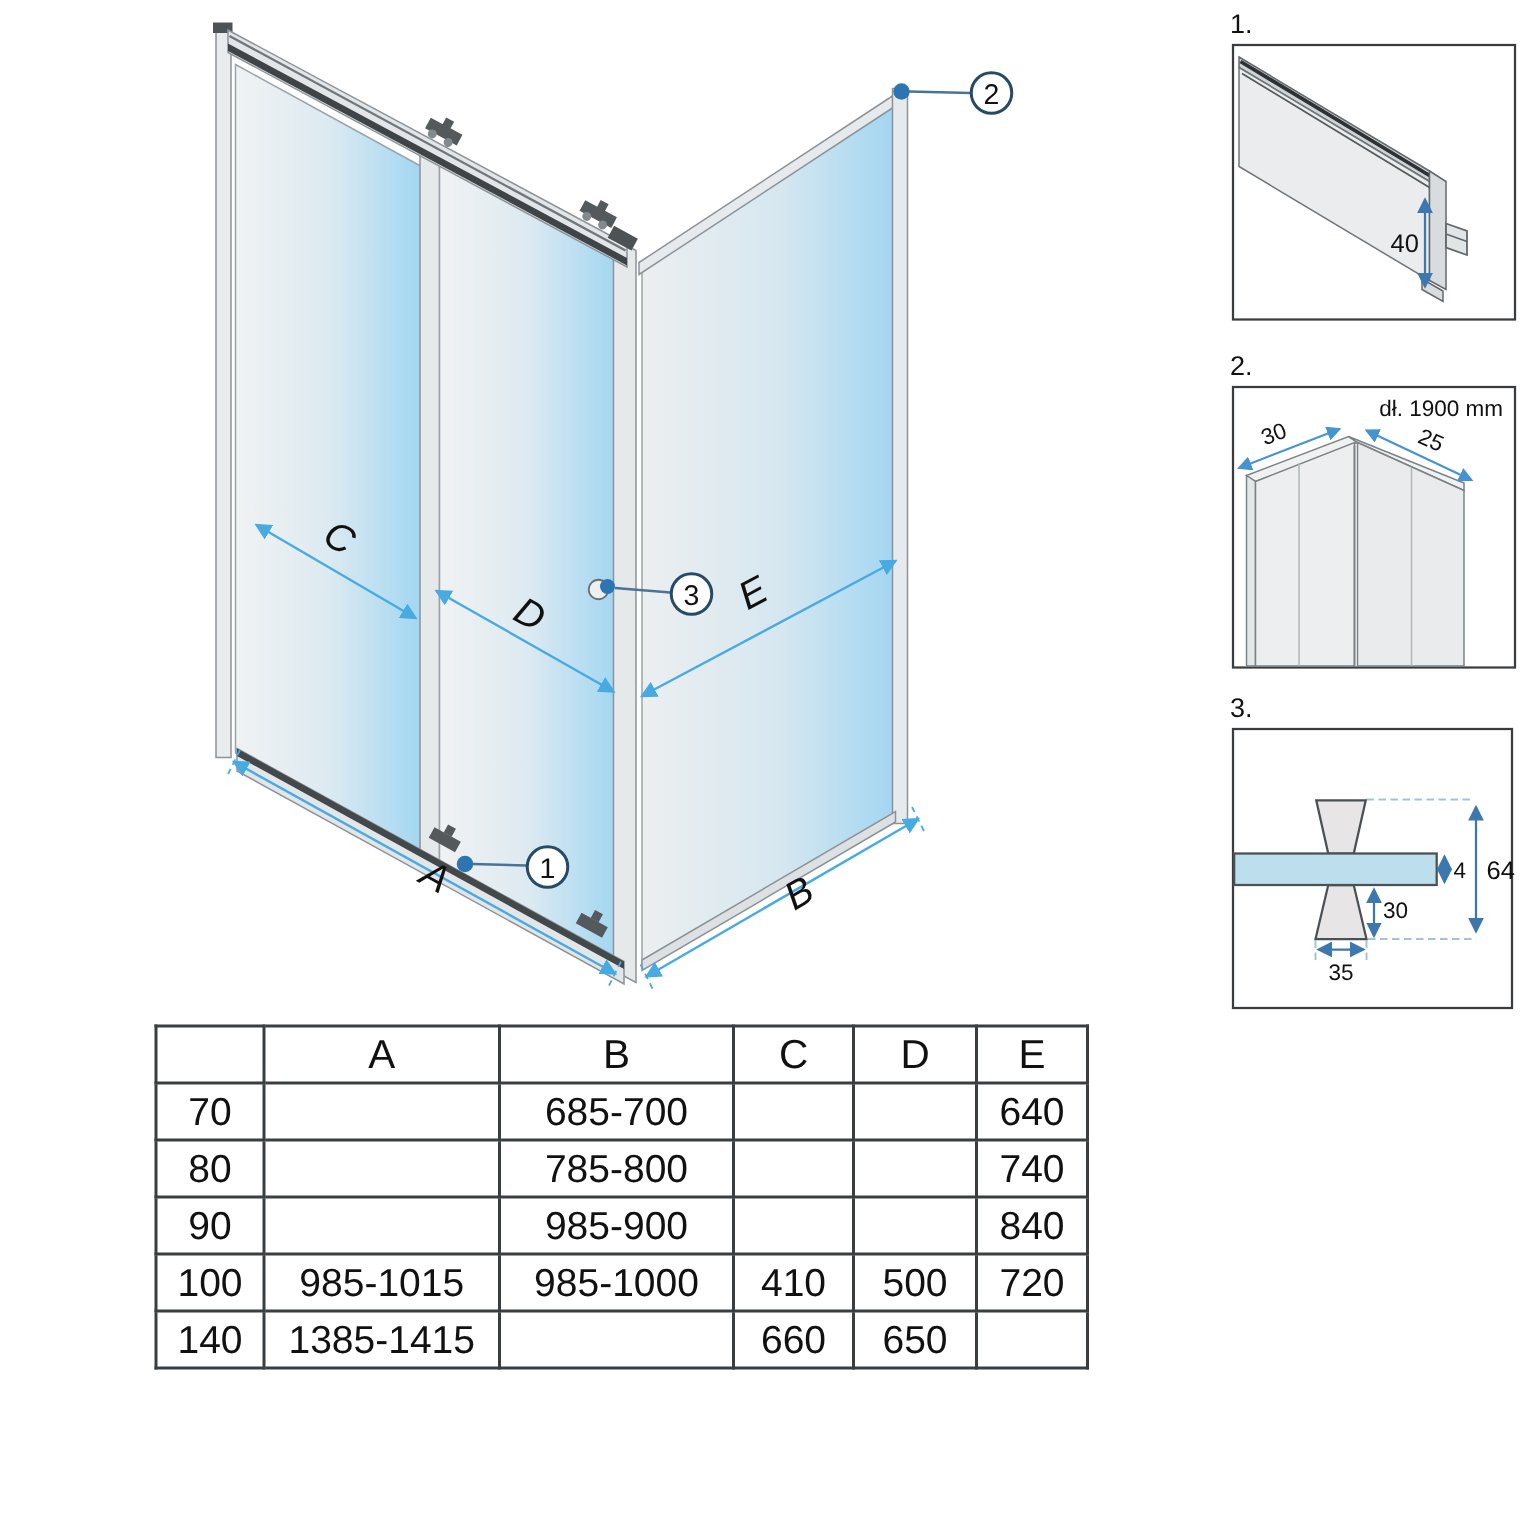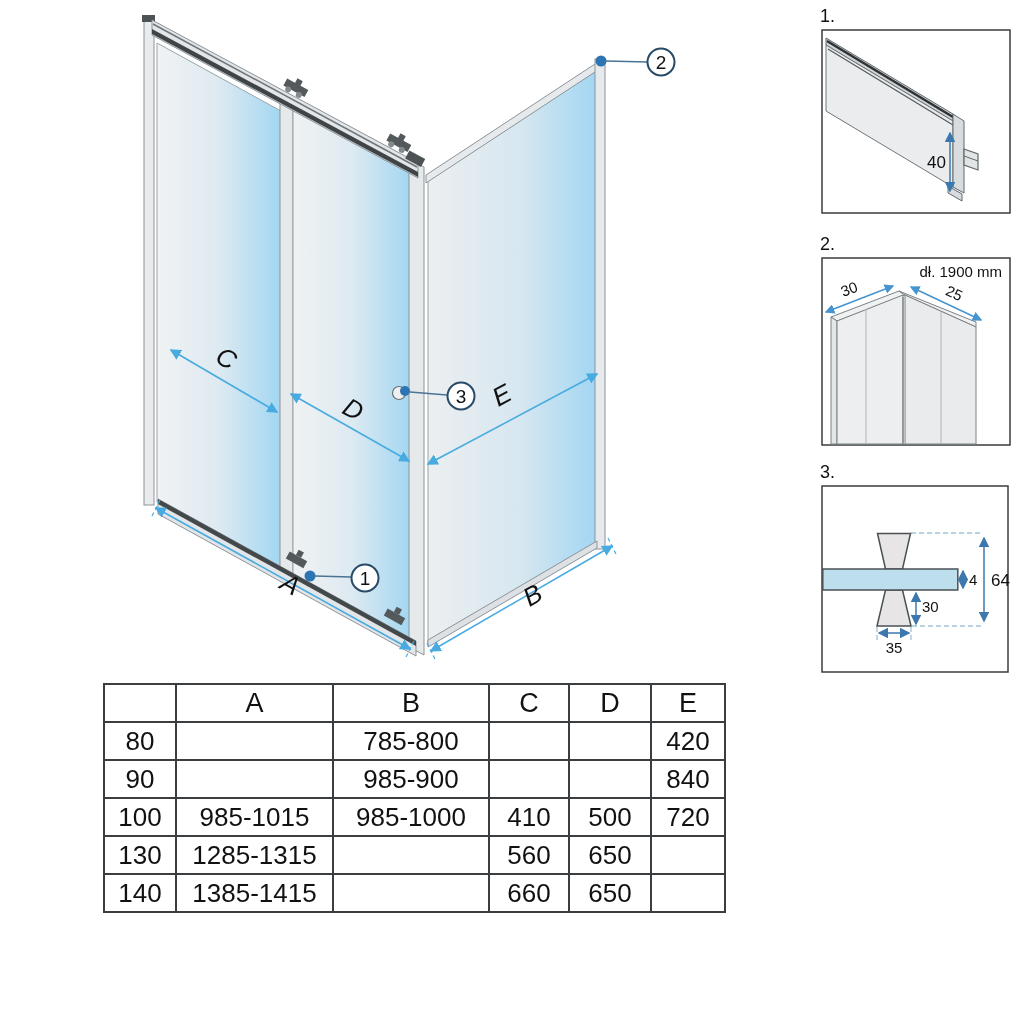--- a/index.html
+++ b/index.html
@@ -207,52 +207,52 @@
       <th></th>
       <th>A</th>
       <th>B</th>
       <th>C</th>
       <th>D</th>
       <th>E</th>
     </tr>
   </thead>
   <tbody>
     <tr>
+      <td>70</td>
+      <td></td>
+      <td>685-700</td>
+      <td></td>
+      <td></td>
+      <td>640</td>
+    </tr>
+    <tr>
       <td>80</td>
       <td></td>
       <td>785-800</td>
       <td></td>
       <td></td>
-      <td>420</td>
+      <td>740</td>
     </tr>
     <tr>
       <td>90</td>
       <td></td>
       <td>985-900</td>
       <td></td>
       <td></td>
       <td>840</td>
     </tr>
     <tr>
       <td>100</td>
       <td>985-1015</td>
       <td>985-1000</td>
       <td>410</td>
       <td>500</td>
       <td>720</td>
     </tr>
     <tr>
-      <td>130</td>
-      <td>1285-1315</td>
-      <td></td>
-      <td>560</td>
-      <td>650</td>
-      <td></td>
-    </tr>
-    <tr>
       <td>140</td>
       <td>1385-1415</td>
       <td></td>
       <td>660</td>
       <td>650</td>
       <td></td>
     </tr>
   </tbody>
 </table>
 

